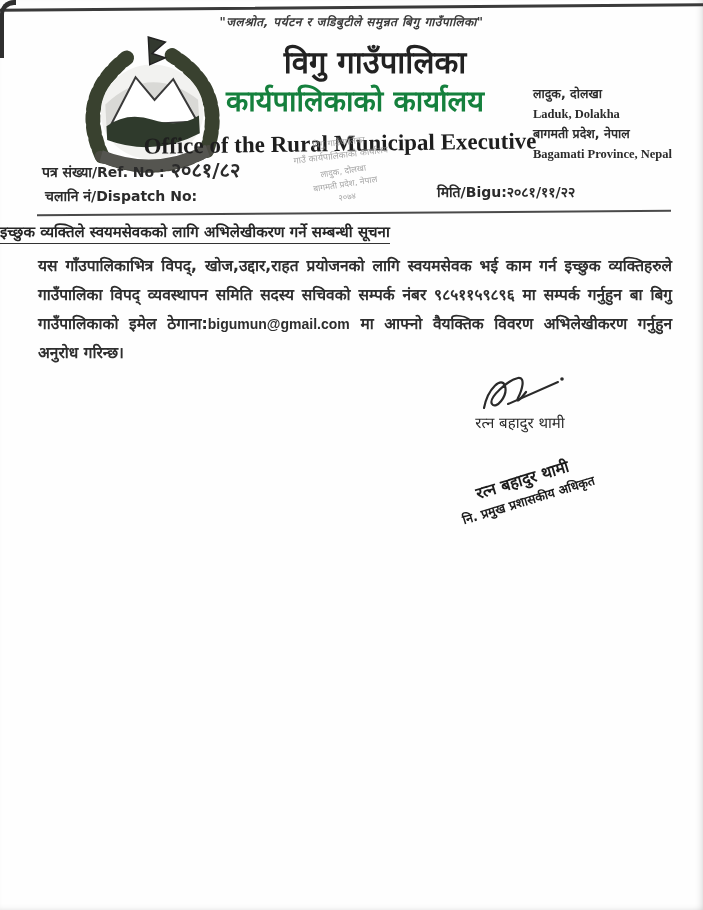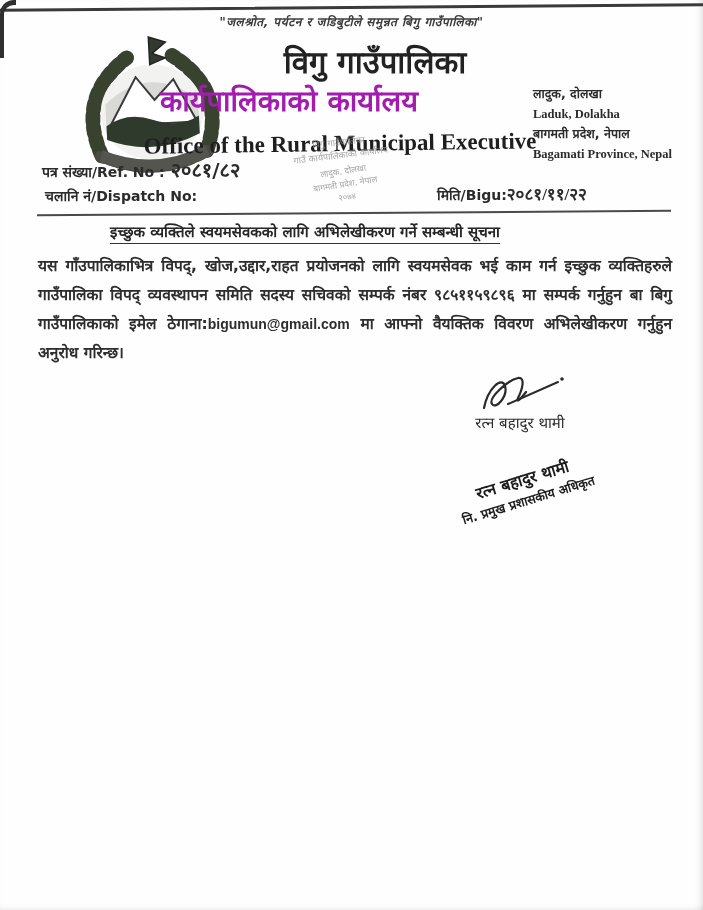--- a/index.html
+++ b/index.html
@@ -32,22 +32,22 @@
   }
   .emblem {
     position:absolute; left:68px; top:32px; width:168px; height:152px;
     transform:rotate(-3deg);
   }
   .title-np {
     position:absolute; left:180px; top:40px; width:390px; text-align:center;
     font-size:31px; font-weight:bold; color:#222;
   }
   .subtitle-np {
-    position:absolute; left:160px; top:80px; width:390px; text-align:left;
-    font-size:29px; font-weight:bold; color:#a21caf;
+    position:absolute; left:160px; top:80px; width:390px; text-align:center;
+    font-size:29px; font-weight:bold; color:#15803d;
   }
   .title-en {
     position:absolute; left:160px; top:105px; width:390px; text-align:center;
     font-family:"Liberation Serif", serif;
     font-size:23px; font-weight:bold; color:#1e1e1e;
   }
   .subtitle-en {
     position:absolute; left:80px; top:131px; width:520px; text-align:center;
     font-family:"Liberation Serif", serif;
     font-size:23px; font-weight:bold; color:#1e1e1e;
@@ -67,28 +67,28 @@
   .office-stamp .s1 { font-size:9px; transform:rotate(3deg); }
   .office-stamp .s2 { font-size:9px; transform:rotate(2deg); }
   .office-stamp .s3 { font-size:8.5px; margin-top:3px; }
   .office-stamp .s4 { font-size:8.5px; }
   .office-stamp .s5 { font-size:8.5px; }
   
   .ref-row { position:absolute; left:42px; top:156px; font-size:14px; font-weight:bold; color:#2b2b2b; }
   .ref-row .val { font-size:20px; margin-left:6px; }
   .dispatch-row { position:absolute; left:45px; top:186px; font-size:14px; font-weight:bold; color:#2b2b2b;text-align:right; }
   .date-row { position:absolute; left:437px; top:182px; font-size:14px; font-weight:bold; color:#2b2b2b; }
-  .date-row .val { font-size:17px;font-family:Liberation Serif, serif; }
+  .date-row .val { font-size:14px; }
   .separator {
     position:absolute; left:37px; top:212px; width:634px; height:2px;
     background:#4a4a4a; transform:rotate(-0.4deg);
   }
   
   .subject {
-    position:absolute; left:0; top:221px; width:610px; text-align:center;
+    position:absolute; left:0; top:221px; width:610px; text-align:left;
     font-size:15px; font-weight:bold; color:#262626;
   }
   .subject span { border-bottom:1.5px solid #333; padding-bottom:2px; }
   .body-text {
     position:absolute; left:38px; top:252px; width:634px;
     font-size:15.5px; color:#2e2e2e; line-height:29px; text-align:justify;font-weight:bold;
   }
   .body-text .email { font-family:"Liberation Sans", sans-serif; font-size:14px; }
   
   .signature-mark { position:absolute; left:478px; top:370px; width:90px; height:48px; }

